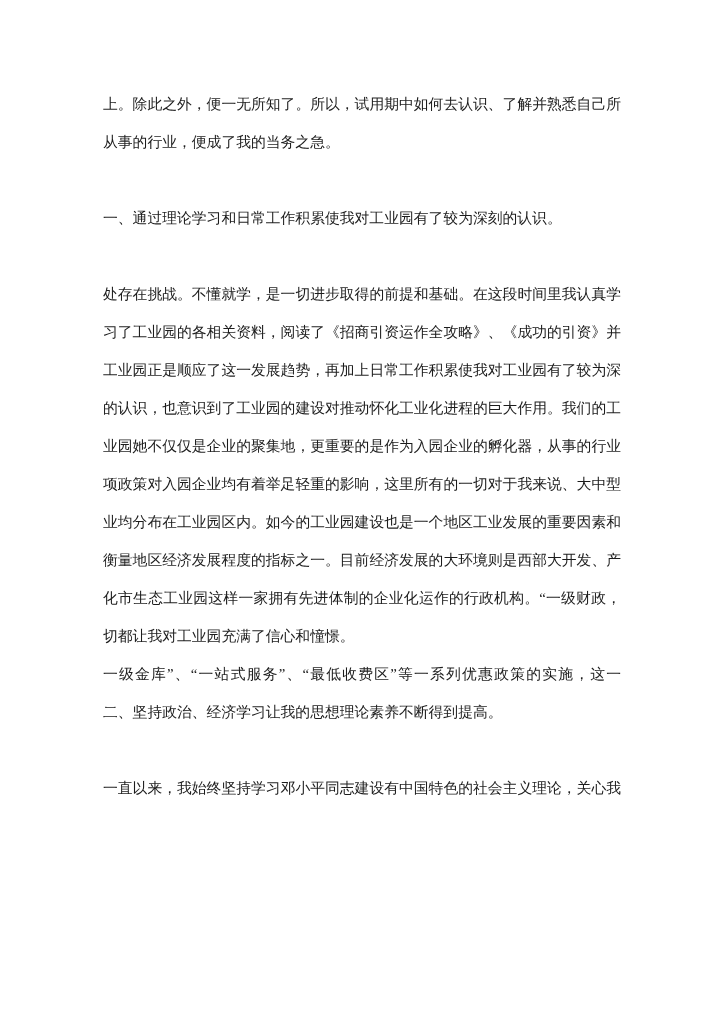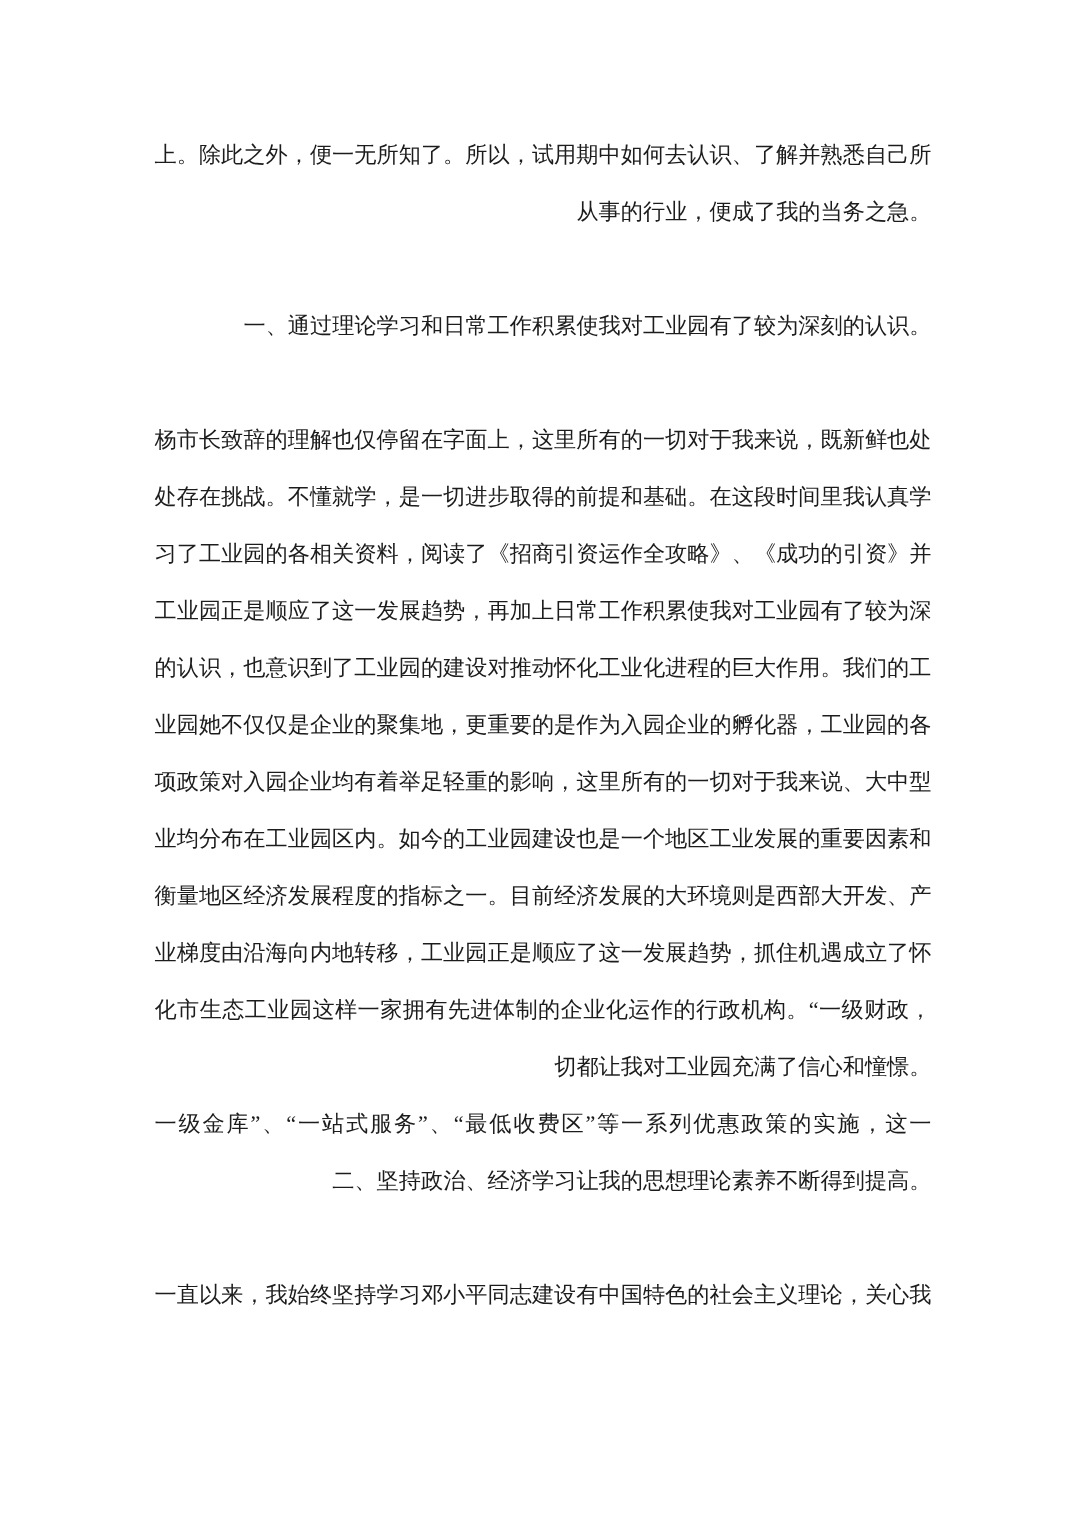--- a/index.html
+++ b/index.html
@@ -24,21 +24,20 @@
   .block { margin: 0; padding: 0; }
   .block.blank { height: 38px; }
   .line {
     height: 38px;
     line-height: 38px;
     font-size: 14.8px;
     color: #1c1c1c;
     letter-spacing: 0;
     white-space: nowrap;
     overflow: hidden;
-    text-align: right;
   }
   .line.fill {
     white-space: normal;
     text-align: justify;
     text-align-last: justify;
     text-justify: inter-character;
   }
   .block.heading .line {
     font-weight: normal;
   }
@@ -51,30 +50,28 @@
       <div class="block paragraph">
         <div class="line fill">上。除此之外，便一无所知了。所以，试用期中如何去认识、了解并熟悉自己所</div>
         <div class="line">从事的行业，便成了我的当务之急。</div>
       </div>
       <div class="block blank"></div>
       <div class="block heading">
         <div class="line">一、通过理论学习和日常工作积累使我对工业园有了较为深刻的认识。</div>
       </div>
       <div class="block blank"></div>
       <div class="block paragraph">
-        <div class="line fill">杨市长致辞的理解也仅停留在字面上，这里所有的一切对于我来说，既新鲜也处</div>
         <div class="line fill">处存在挑战。不懂就学，是一切进步取得的前提和基础。在这段时间里我认真学</div>
         <div class="line fill">习了工业园的各相关资料，阅读了《招商引资运作全攻略》、《成功的引资》并从</div>
         <div class="line fill">工业园正是顺应了这一发展趋势，再加上日常工作积累使我对工业园有了较为深刻</div>
         <div class="line fill">的认识，也意识到了工业园的建设对推动怀化工业化进程的巨大作用。我们的工</div>
-        <div class="line fill">业园她不仅仅是企业的聚集地，更重要的是作为入园企业的孵化器，工业园的各</div>
+        <div class="line fill">业园她不仅仅是企业的聚集地，更重要的是作为入园企业的孵化器，从事的行业</div>
         <div class="line fill">项政策对入园企业均有着举足轻重的影响，这里所有的一切对于我来说、大中型企</div>
         <div class="line fill">业均分布在工业园区内。如今的工业园建设也是一个地区工业发展的重要因素和</div>
         <div class="line fill">衡量地区经济发展程度的指标之一。目前经济发展的大环境则是西部大开发、产</div>
-        <div class="line fill">业梯度由沿海向内地转移，工业园正是顺应了这一发展趋势，抓住机遇成立了怀</div>
         <div class="line fill">化市生态工业园这样一家拥有先进体制的企业化运作的行政机构。“一级财政，</div>
         <div class="line">切都让我对工业园充满了信心和憧憬。</div>
         <div class="line fill">一级金库”、“一站式服务”、“最低收费区”等一系列优惠政策的实施，这一</div>
       </div>
       <div class="block heading">
         <div class="line">二、坚持政治、经济学习让我的思想理论素养不断得到提高。</div>
       </div>
       <div class="block blank"></div>
       <div class="block paragraph">
         <div class="line fill">一直以来，我始终坚持学习邓小平同志建设有中国特色的社会主义理论，关心我</div>

